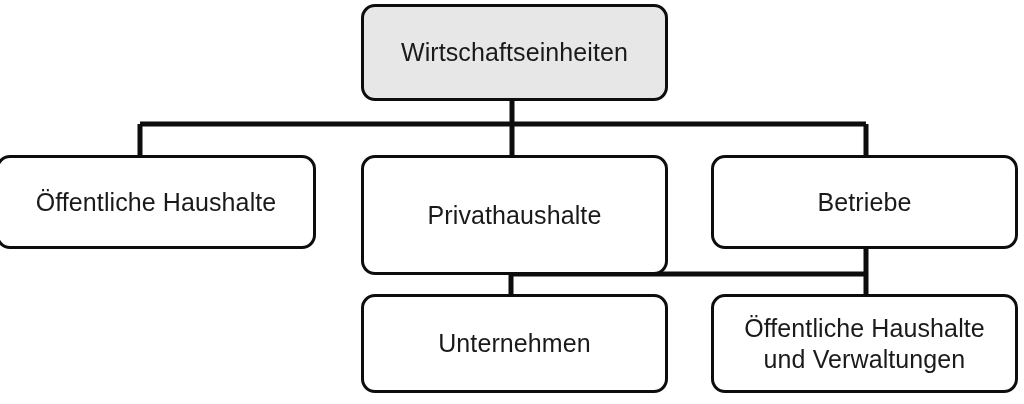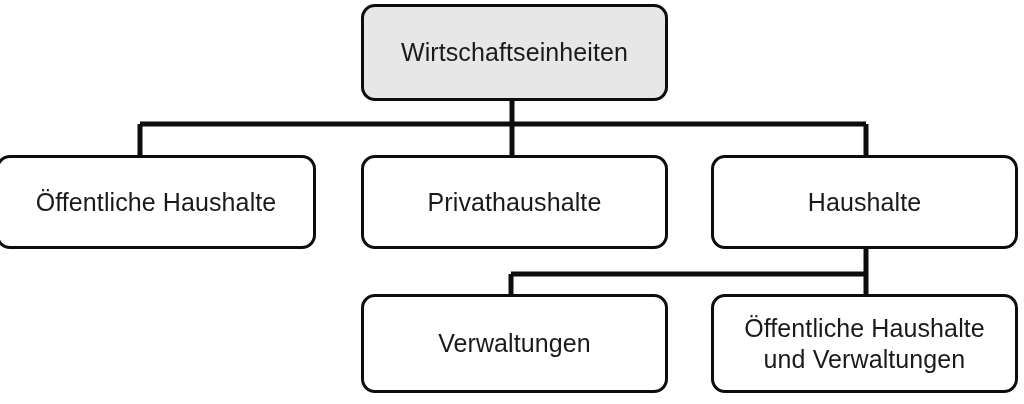--- a/index.html
+++ b/index.html
@@ -44,21 +44,21 @@
   .node-box.root-node {
     background: #e7e7e7;
   }
   .node-label {
     display: block;
     white-space: pre-line;
   }
   
   #box-root        { left: 361px; top: 4px;   width: 307px; height: 97px; }
   #box-oeff-haus   { left: -4px;  top: 155px; width: 320px; height: 94px; }
-  #box-privat      { left: 361px; top: 155px; width: 307px; height: 94px; }
+  #box-privat      { left: 361px; top: 155px; width: 307px; height: 120px; }
   #box-betriebe    { left: 711px; top: 155px; width: 307px; height: 94px; }
   #box-unternehmen { left: 361px; top: 294px; width: 307px; height: 99px; }
   #box-oeff-betr   { left: 711px; top: 294px; width: 307px; height: 99px; }
 </style>
 </head>
 <body>
 
 <div id="diagram-root">
 
   <svg id="org-svg" viewBox="0 0 1024 404" preserveAspectRatio="none" aria-hidden="true">
@@ -82,25 +82,25 @@
 
   <div class="node-box" id="box-oeff-haus">
     <span class="node-label">Öffentliche Haushalte</span>
   </div>
 
   <div class="node-box" id="box-privat">
     <span class="node-label">Privathaushalte</span>
   </div>
 
   <div class="node-box" id="box-betriebe">
-    <span class="node-label">Haushalte</span>
+    <span class="node-label">Betriebe</span>
   </div>
 
   <div class="node-box" id="box-unternehmen">
-    <span class="node-label">Verwaltungen</span>
+    <span class="node-label">Unternehmen</span>
   </div>
 
   <div class="node-box" id="box-oeff-betr">
     <span class="node-label">Öffentliche Haushalte
 und Verwaltungen</span>
   </div>
 
 </div>
 
 </body></html>

